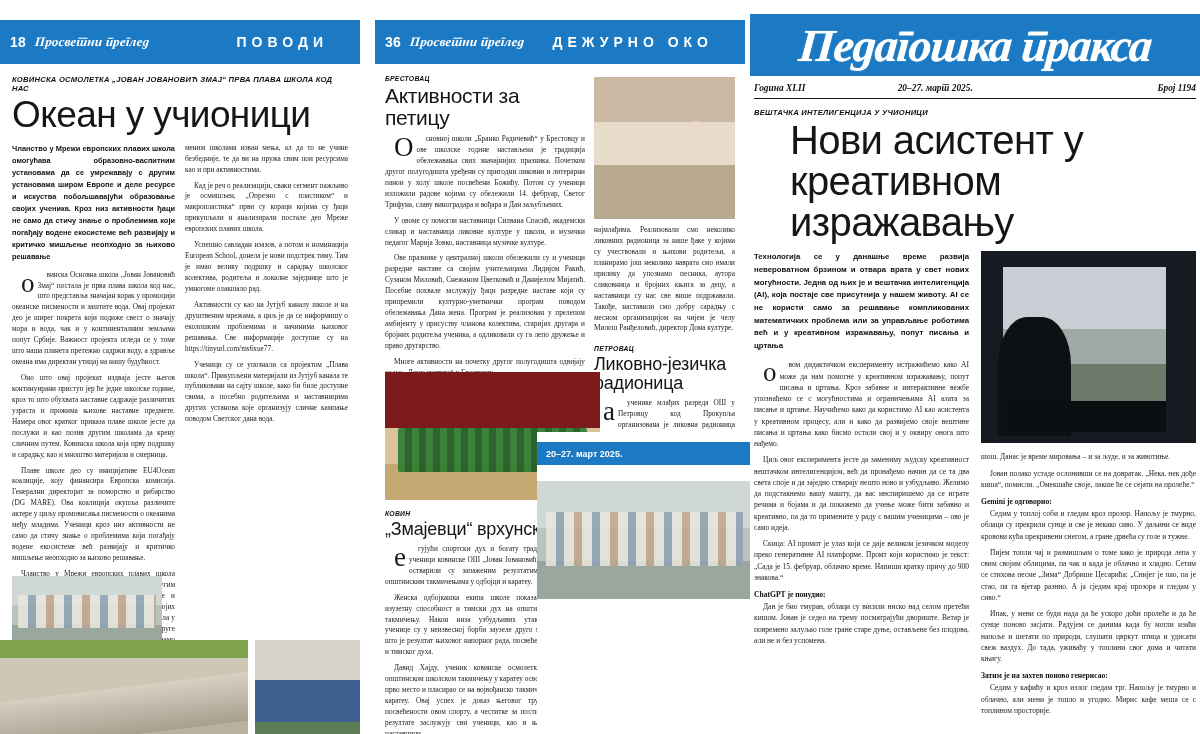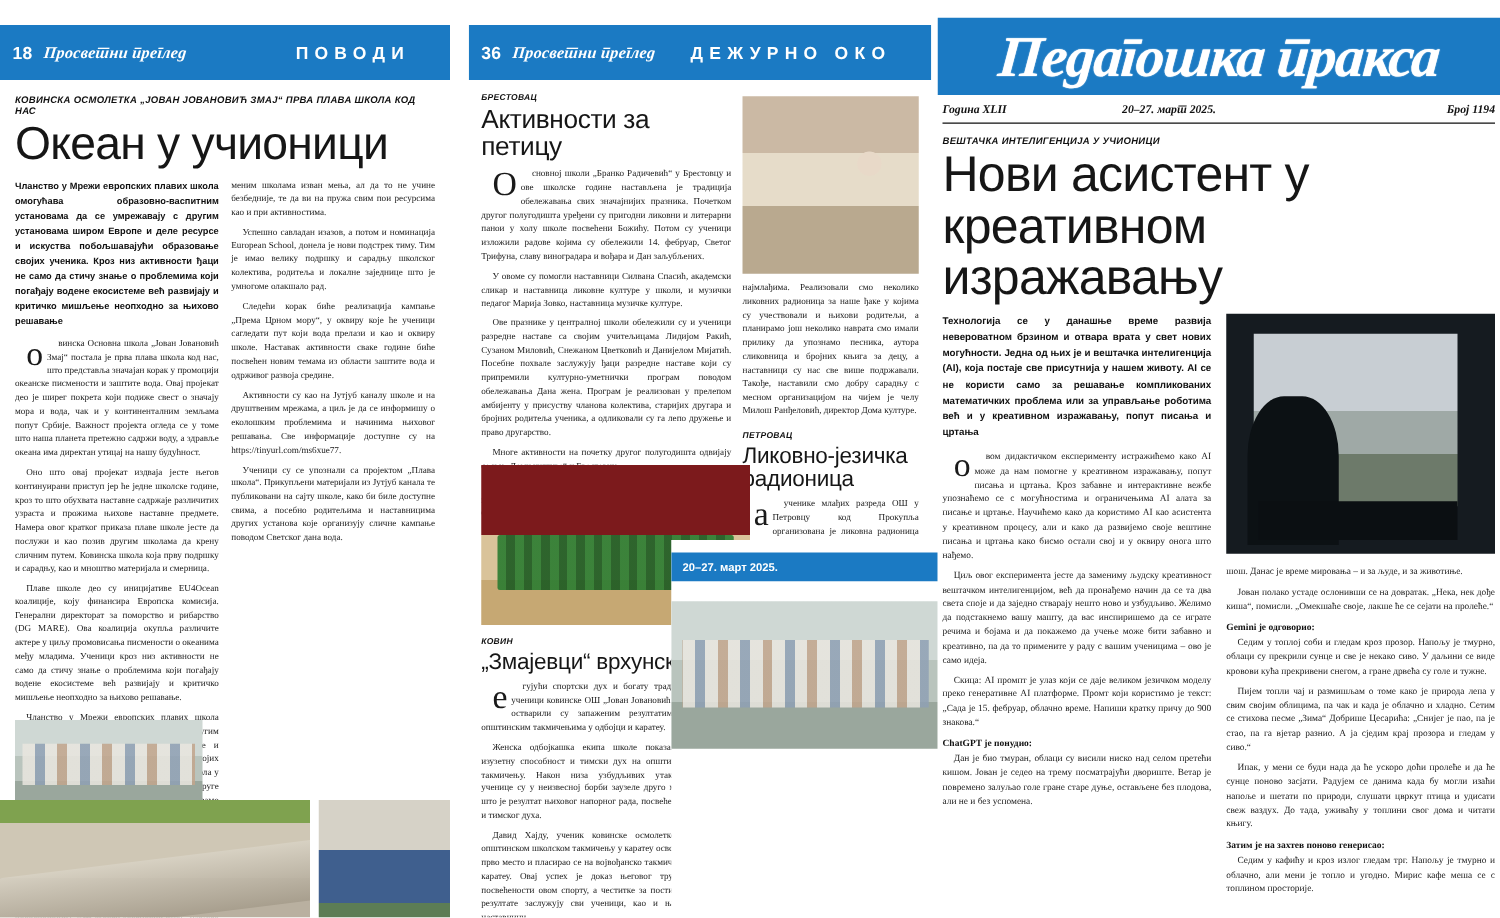--- a/index.html
+++ b/index.html
@@ -195,22 +195,22 @@
       <div>
         <p class="lead">Чланство у Мрежи европских плавих школа омогућава образовно-васпитним установама да се умрежавају с другим установама широм Европе и деле ресурсе и искуства побољшавајући образовање својих ученика. Кроз низ активности ђаци не само да стичу знање о проблемима који погађају водене екосистеме већ развијају и критичко мишљење неопходно за њихово решавање</p>
         <p class="body drop">овинска Основна школа „Јован Јовановић Змај“ постала је прва плава школа код нас, што представља значајан корак у промоцији океанске писмености и заштите вода. Овај пројекат део је ширег покрета који подиже свест о значају мора и вода, чак и у континенталним земљама попут Србије. Важност пројекта огледа се у томе што наша планета претежно садржи воду, а здравље океана има директан утицај на нашу будућност.</p>
         <p class="body">Оно што овај пројекат издваја јесте његов континуирани приступ јер ће једне школске године, кроз то што обухвата наставне садржаје различитих узраста и прожима њихове наставне предмете. Намера овог кратког приказа плаве школе јесте да послужи и као позив другим школама да крену сличним путем. Ковинска школа која прву подршку и сарадњу, као и мноштво материјала и смерница.</p>
         <p class="body">Плаве школе део су иницијативе EU4Ocean коалиције, коју финансира Европска комисија. Генерални директорат за поморство и рибарство (DG MARE). Ова коалиција окупља различите актере у циљу промовисања писмености о океанима међу младима. Ученици кроз низ активности не само да стичу знање о проблемима који погађају водене екосистеме већ развијају и критичко мишљење неопходно за њихово решавање.</p>
         <p class="body">Чланство у Мрежи европских плавих школа омогућава школама да се умрежавају с другим установама широм Европе и деле ресурсе и искуства побољшавајући образовање својих ученика. Ковинска осмолетка прва је плава школа у Србији, а било би сјајно да јој се придруже и друге јер живимо на плавој планети и морамо да чувамо океане, без којих живот какав познајемо не би постојао. Заинтересовани се детаљније могу упознати с овим пројектом на Мрежи европских плавих школа на адреси https://tinyurl.com/ms6xue77.</p>
         <p class="body">Имејл из Мреже европских плавих школа у којем су изразили задовољство што могу да пожеле добродошлицу ОШ „Јован Јовановић Змај“ изазвао је велику радост. У прилогу је стигао и сертификат придружене европске плаве школе, који је важан документ.</p>
       </div>
       <div>
         <p class="body noind">меним школама изван мења, ал да то не учине безбедније, те да ви на пружа свим пои ресурсима као и при активностима.</p>
+        <p class="body">Кад је реч о реализацији, сваки сегмент пажљиво је осмишљен, „Опрезно с пластиком“ и макропластика“ први су кораци којима су ђаци прикупљали и анализирали постале део Мреже европских плавих школа.</p>
         <p class="body">Успешно савладан изазов, а потом и номинација European School, донела је нови подстрек тиму. Тим је имао велику подршку и сарадњу школског колектива, родитеља и локалне заједнице што је умногоме олакшало рад.</p>
-        <p class="body">Следећи корак биће реализација кампање „Према Црном мору“, у оквиру које ће ученици сагледати пут који вода прелази и као и оквиру школе. Наставак активности сваке године биће посвећен новим темама из области заштите вода и одрживог развоја средине.</p>
         <p class="body">Активности су као на Јутјуб каналу школе и на друштвеним мрежама, а циљ је да се информишу о еколошким проблемима и начинима њиховог решавања. Све информације доступне су на https://tinyurl.com/ms6xue77.</p>
         <p class="body">Ученици су се упознали са пројектом „Плава школа“. Прикупљени материјали из Јутјуб канала те публиковани на сајту школе, како би биле доступне свима, а посебно родитељима и наставницима других установа које организују сличне кампање поводом Светског дана вода.</p>
       </div>
     </div>
   </div>
 
   <div style="position:absolute;left:12px;top:556px;width:150px;height:72px;">
     <div class="photo ph-kids" style="width:100%;height:100%;"></div>
   </div>
   <div style="position:absolute;left:0px;top:620px;width:248px;height:114px;">
@@ -285,21 +285,21 @@
   </div>
 
   <div style="padding:0 4px;box-sizing:border-box;">
     <div class="issue-line">
       <span>Година XLII</span>
       <span class="mid">20–27. март 2025.</span>
       <span class="right">Број 1194</span>
     </div>
 
     <div class="kicker" style="margin-top:0;">ВЕШТАЧКА ИНТЕЛИГЕНЦИЈА У УЧИОНИЦИ</div>
-    <div class="headline-xl" style="font-size:40px;">Нови асистент у креативном изражавању</div>
+    <div class="headline-xl" style="font-size:40px;margin-left:36px;">Нови асистент у креативном изражавању</div>
 
     <div class="cols2" style="gap:12px;">
       <div>
         <p class="lead" style="font-size:7.8px;">Технологија се у данашње време развија невероватном брзином и отвара врата у свет нових могућности. Једна од њих је и вештачка интелигенција (AI), која постаје све присутнија у нашем животу. AI се не користи само за решавање компликованих математичких проблема или за управљање роботима већ и у креативном изражавању, попут писања и цртања</p>
         <p class="body drop" style="font-size:7.5px;">овом дидактичком експерименту истражићемо како AI може да нам помогне у креативном изражавању, попут писања и цртања. Кроз забавне и интерактивне вежбе упознаћемо се с могућностима и ограничењима AI алата за писање и цртање. Научићемо како да користимо AI као асистента у креативном процесу, али и како да развијемо своје вештине писања и цртања како бисмо остали свој и у оквиру онога што нађемо.</p>
         <p class="body" style="font-size:7.5px;">Циљ овог експеримента јесте да замениму људску креативност вештачком интелигенцијом, већ да пронађемо начин да се та два света споје и да заједно стварају нешто ново и узбудљиво. Желимо да подстакнемо вашу машту, да вас инспиришемо да се играте речима и бојама и да покажемо да учење може бити забавно и креативно, па да то примените у раду с вашим ученицима – ово је само идеја.</p>
         <p class="body" style="font-size:7.5px;">Скица: AI промпт је улаз који се даје великом језичком моделу преко генеративне AI платформе. Промт који користимо је текст: „Сада је 15. фебруар, облачно време. Напиши кратку причу до 900 знакова.“</p>
         <div class="subhd">ChatGPT је понудио:</div>
         <p class="body" style="font-size:7.5px;">Дан је био тмуран, облаци су висили ниско над селом претећи кишом. Јован је седео на трему посматрајући двориште. Ветар је повремено залуљао голе гране старе дуње, остављене без плодова, али не и без успомена.</p>
       </div>

